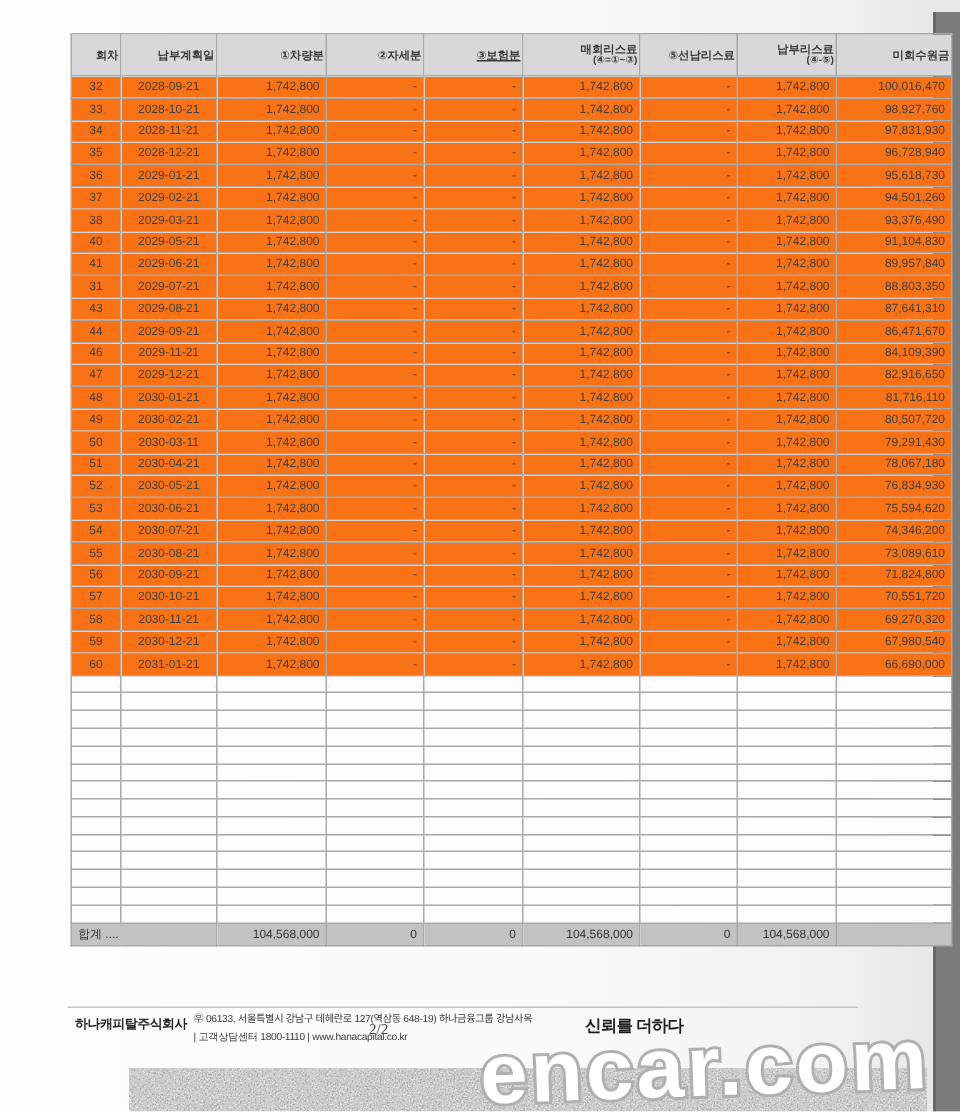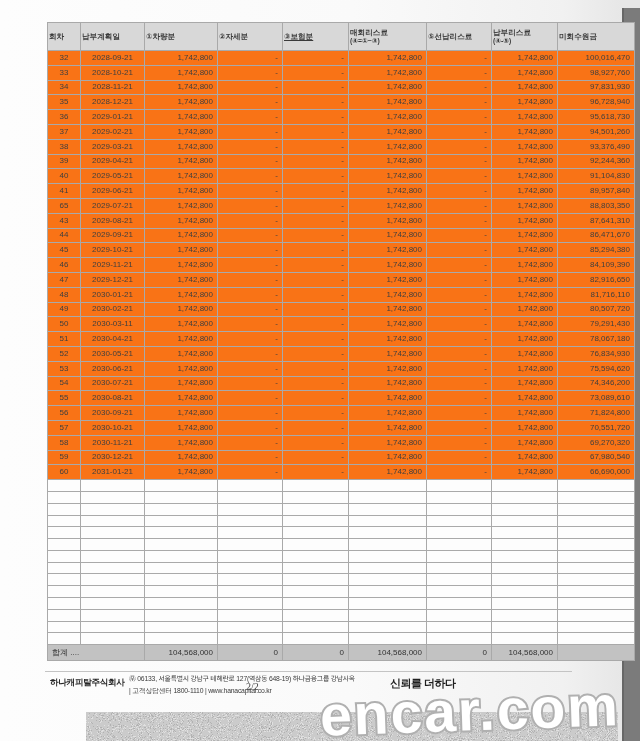--- a/index.html
+++ b/index.html
@@ -23,21 +23,21 @@
     border:1px solid var(--table-outer-border,#8c8c8c);
     color:var(--text,#3f3f3f);
   }
   table.schedule th,table.schedule td{
     border:1px solid var(--table-border,#a9a9a9);
     padding:0 4px;overflow:hidden;white-space:nowrap;
   }
   table.schedule thead th{
     background:var(--header-bg,#d8d8d8);
     font-weight:600;font-size:7.6px;line-height:1.25;
-    height:27px;text-align:left;padding:0 1px;
+    height:27px;text-align:right;padding:0 1px;
     color:#3a3a3a;
   }
   table.schedule thead th .sub{font-size:6.8px;font-weight:600;}
   tr.data-row{height:14.8px;background:#f97316;}
   tr.data-row td{font-size:8px;line-height:1;}
   tr.empty-row{height:11.8px;background:#fdfdfd;}
   tr.total-row{height:15.5px;background:var(--total-bg,#c2c2c2);}
   tr.total-row td{font-size:8px;color:#333;}
   td.c{text-align:center;}
   td.r{text-align:right;}
@@ -186,31 +186,20 @@
         <td class="c">2029-03-21</td>
         <td class="r">1,742,800</td>
         <td class="r">-</td>
         <td class="r">-</td>
         <td class="r">1,742,800</td>
         <td class="r">-</td>
         <td class="r">1,742,800</td>
         <td class="r">93,376,490</td>
       </tr>
       <tr class="data-row">
-        <td class="c">39</td>
-        <td class="c">2029-04-21</td>
-        <td class="r">1,742,800</td>
-        <td class="r">-</td>
-        <td class="r">-</td>
-        <td class="r">1,742,800</td>
-        <td class="r">-</td>
-        <td class="r">1,742,800</td>
-        <td class="r">92,244,360</td>
-      </tr>
-      <tr class="data-row">
         <td class="c">40</td>
         <td class="c">2029-05-21</td>
         <td class="r">1,742,800</td>
         <td class="r">-</td>
         <td class="r">-</td>
         <td class="r">1,742,800</td>
         <td class="r">-</td>
         <td class="r">1,742,800</td>
         <td class="r">91,104,830</td>
       </tr>
@@ -219,21 +208,21 @@
         <td class="c">2029-06-21</td>
         <td class="r">1,742,800</td>
         <td class="r">-</td>
         <td class="r">-</td>
         <td class="r">1,742,800</td>
         <td class="r">-</td>
         <td class="r">1,742,800</td>
         <td class="r">89,957,840</td>
       </tr>
       <tr class="data-row">
-        <td class="c">65</td>
+        <td class="c">31</td>
         <td class="c">2029-07-21</td>
         <td class="r">1,742,800</td>
         <td class="r">-</td>
         <td class="r">-</td>
         <td class="r">1,742,800</td>
         <td class="r">-</td>
         <td class="r">1,742,800</td>
         <td class="r">88,803,350</td>
       </tr>
       <tr class="data-row">
@@ -250,31 +239,20 @@
       <tr class="data-row">
         <td class="c">44</td>
         <td class="c">2029-09-21</td>
         <td class="r">1,742,800</td>
         <td class="r">-</td>
         <td class="r">-</td>
         <td class="r">1,742,800</td>
         <td class="r">-</td>
         <td class="r">1,742,800</td>
         <td class="r">86,471,670</td>
-      </tr>
-      <tr class="data-row">
-        <td class="c">45</td>
-        <td class="c">2029-10-21</td>
-        <td class="r">1,742,800</td>
-        <td class="r">-</td>
-        <td class="r">-</td>
-        <td class="r">1,742,800</td>
-        <td class="r">-</td>
-        <td class="r">1,742,800</td>
-        <td class="r">85,294,380</td>
       </tr>
       <tr class="data-row">
         <td class="c">46</td>
         <td class="c">2029-11-21</td>
         <td class="r">1,742,800</td>
         <td class="r">-</td>
         <td class="r">-</td>
         <td class="r">1,742,800</td>
         <td class="r">-</td>
         <td class="r">1,742,800</td>

